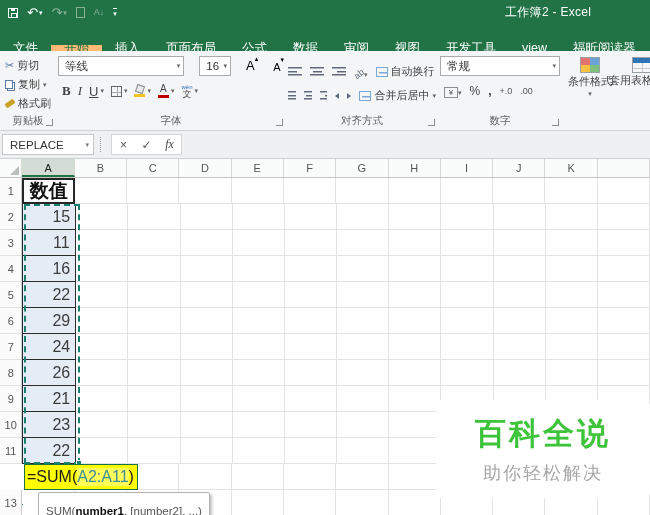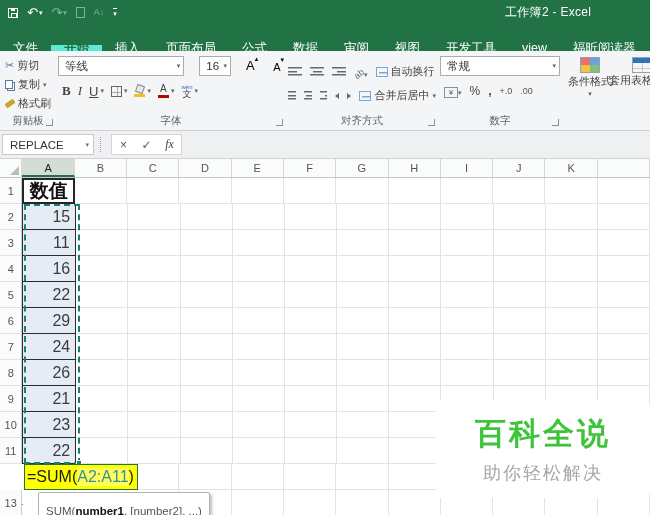--- a/index.html
+++ b/index.html
@@ -15,21 +15,21 @@
   .ic-save::before { content: ""; position: absolute; top: -1px; left: 2px; width: 4px; height: 3px; background: #fff; }
   .ic-save::after { content: ""; position: absolute; bottom: 0; left: 2px; width: 4px; height: 3px; border: 1px solid #fff; border-bottom: none; }
   .ic-box { width: 9px; height: 11px; border: 1px solid #fff; }
   .mini-dd { font-size: 7px; margin-left: 1px; }
   .ic-ribbonopt { border-top: 1px solid #fff; font-size: 7px; padding-top: 1px; }
   .wintitle { position: absolute; left: 505px; font-size: 12px; letter-spacing: .3px; }
 
   
   .tabrow { height: 26px; background: #217346; display: flex; align-items: stretch; overflow: hidden; }
   .tab { color: #fff; font-size: 12.5px; padding: 0 13px; display: flex; align-items: center; white-space: nowrap; margin-top: 20px; }
-  .tab.active { background: #5eead4; color: #217346; font-weight: bold; }
+  .tab.active { background: #fdba74; color: #217346; font-weight: normal; }
 
   
   .ribbon { position: relative; height: 80px; background: #f4f5f6; border-bottom: 1px solid #d0d2d3; display: flex; overflow: hidden; }
   .rsep { width: 1px; background: #dcdedf; margin: 3px 0; }
   .group { position: relative; display: flex; flex-direction: column; padding: 3px 2px 0 2px; }
   .gbody { flex: 1; display: flex; }
   .glabel { height: 17px; font-size: 10.5px; color: #5f6469; text-align: center; line-height: 15px; }
   .lnch { position: absolute; right: 3px; bottom: 4px; width: 7px; height: 7px; border-right: 1px solid #8a8f94; border-bottom: 1px solid #8a8f94; }
   .btn-big { width: 34px; display: flex; flex-direction: column; align-items: center; font-size: 11px; color: #444; padding-top: 3px; gap: 1px; }
   .ic-clipboard { width: 15px; height: 19px; background: #fdfdfd; border: 1px solid #8496b0; position: relative; }

